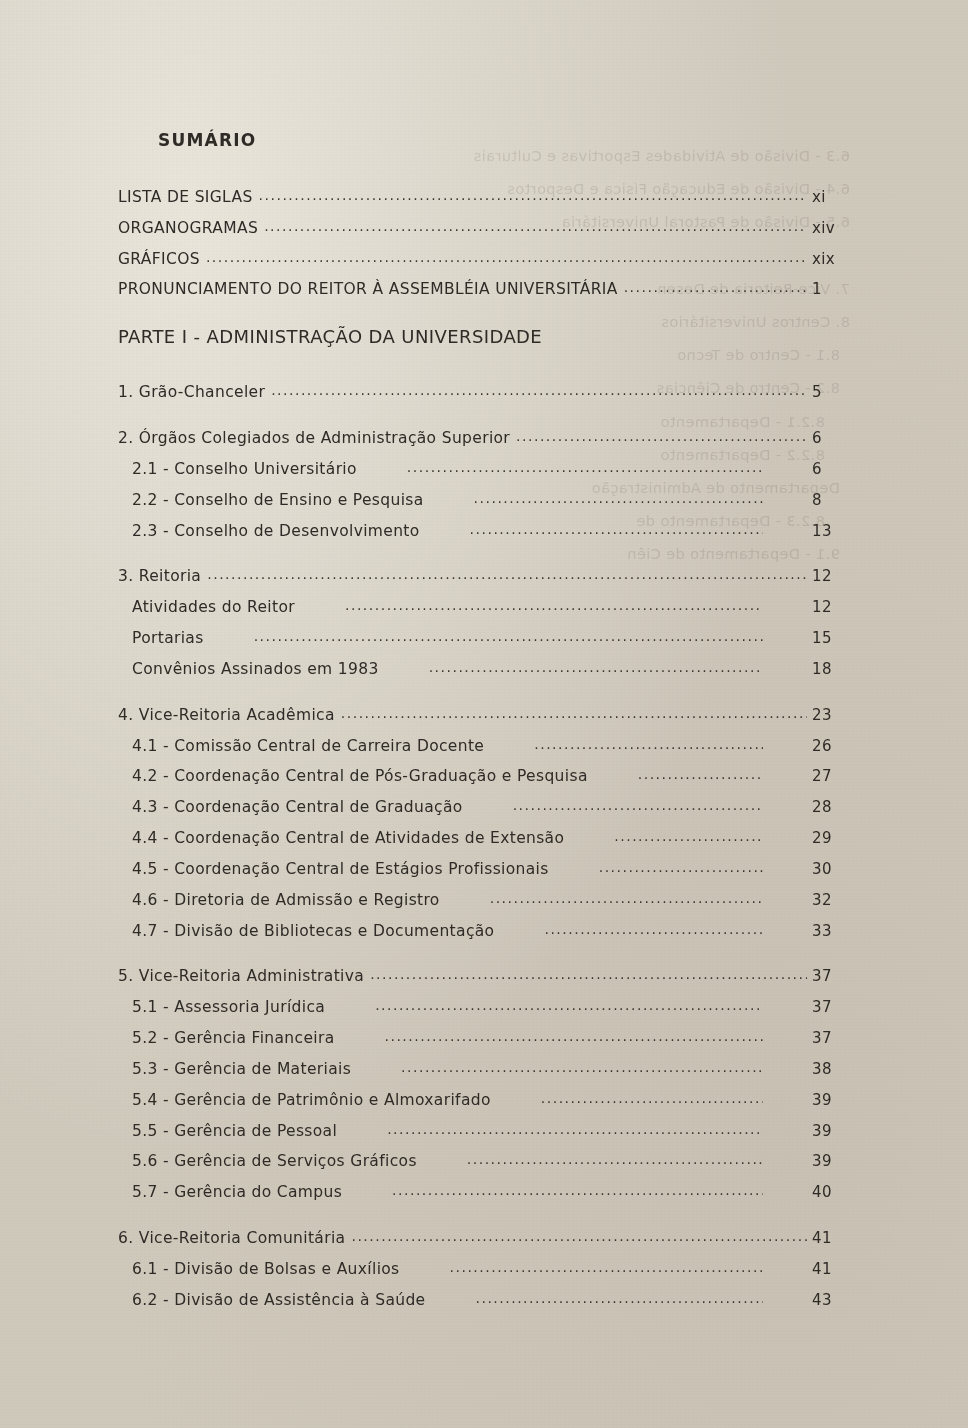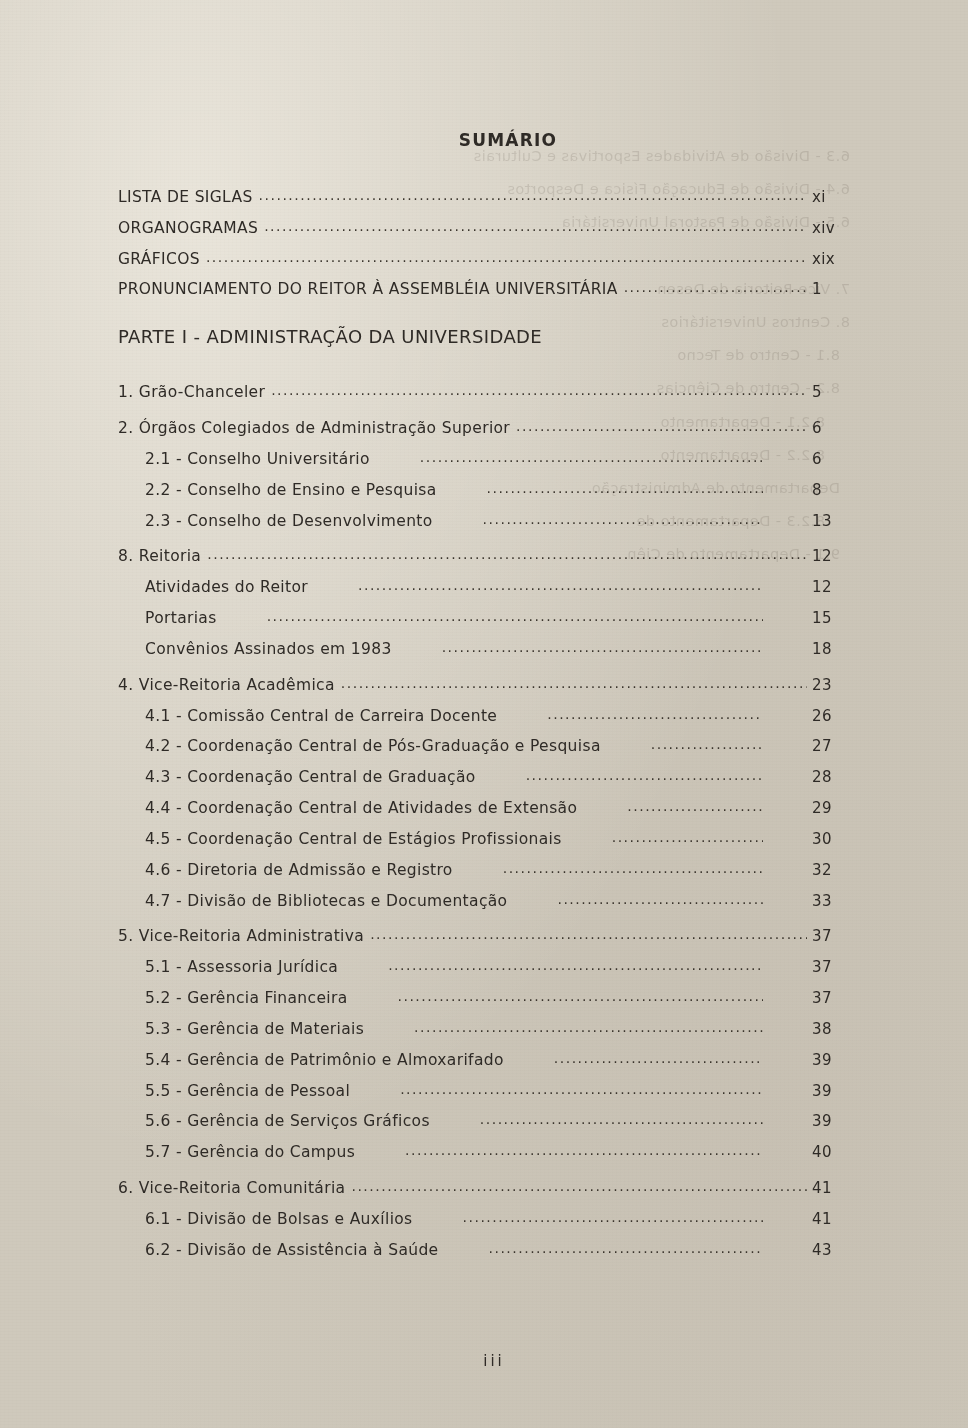--- a/index.html
+++ b/index.html
@@ -51,21 +51,21 @@
   }
 
   .content {
     position: absolute;
     left: 118px;
     top: 130px;
     width: 740px;
   }
 
   .doc-title {
-    text-align: center;
+    text-align: left;
     font-weight: bold;
     font-size: 17px;
     letter-spacing: 1.2px;
     margin: 0 0 38px 0;
     padding-left: 40px;
   }
 
   .toc-row {
     display: flex;
     align-items: baseline;
@@ -89,24 +89,24 @@
     color: #3a342c;
     white-space: nowrap;
   }
   .toc-row .pg {
     flex: 0 0 auto;
     width: 46px;
     font-size: 15px;
   }
 
   .lvl0 { margin-left: 0; }
-  .lvl1 { margin-left: 27px; gap: 44px; }
+  .lvl1 { margin-left: 14px; gap: 44px; }
 
   .gap-sm { margin-top: 36px; }
-  .gap-md { margin-top: 16px; }
+  .gap-md { margin-top: 26px; }
 
   .part-line {
     font-size: 18px;
     letter-spacing: .4px;
     margin: 26px 0 26px 0;
   }
 
   .folio {
     position: absolute;
     left: 0;
@@ -179,21 +179,21 @@
           <span class="label">2.2 - Conselho de Ensino e Pesquisa</span>
           <span class="dots">............................................................................................................................................</span>
           <span class="pg">8</span>
         </div>
         <div class="toc-row lvl1">
           <span class="label">2.3 - Conselho de Desenvolvimento</span>
           <span class="dots">............................................................................................................................................</span>
           <span class="pg">13</span>
         </div>
         <div class="toc-row lvl0 gap-md">
-          <span class="label">8. Reitoria</span>
+          <span class="label">3. Reitoria</span>
           <span class="dots">............................................................................................................................................</span>
           <span class="pg">12</span>
         </div>
         <div class="toc-row lvl1">
           <span class="label">Atividades do Reitor</span>
           <span class="dots">............................................................................................................................................</span>
           <span class="pg">12</span>
         </div>
         <div class="toc-row lvl1">
           <span class="label">Portarias</span>
@@ -296,15 +296,14 @@
           <span class="pg">41</span>
         </div>
         <div class="toc-row lvl1">
           <span class="label">6.2 - Divisão de Assistência à Saúde</span>
           <span class="dots">............................................................................................................................................</span>
           <span class="pg">43</span>
         </div>
       </div>
   </div>
 
-  <div class="folio">iii</div>
   <div class="grain"></div>
 </div>
 
 </body></html>

